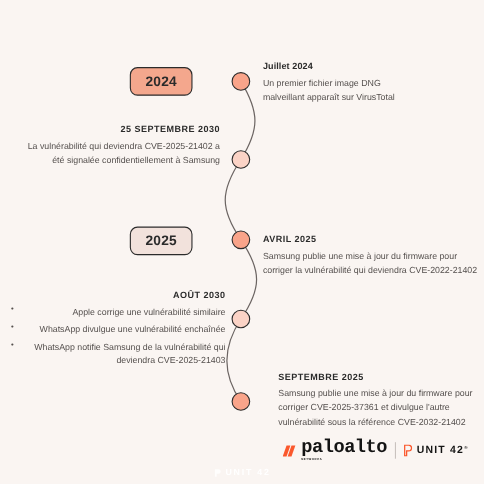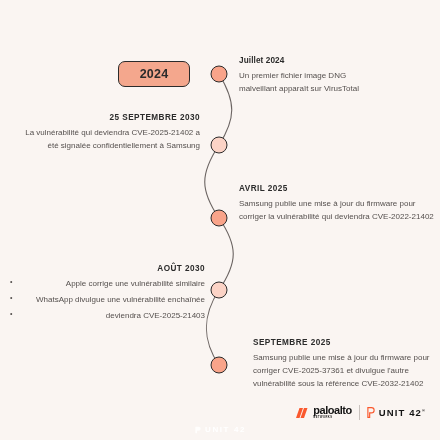--- a/index.html
+++ b/index.html
@@ -37,21 +37,21 @@
     height: 17px;
     border-radius: 50%;
     border: 1.6px solid #2b2b2b;
     box-sizing: border-box;
     transform: translate(-50%, -50%);
     z-index: 4;
   }
   
   .year-badge {
     position: absolute;
-    width: 72px;
+    width: 57px;
     height: 26px;
     border: 1.4px solid #2b2b2b;
     border-radius: 7px;
     box-sizing: border-box;
     display: flex;
     align-items: center;
     justify-content: center;
     font-size: 12.5px;
     font-weight: 700;
     color: #2b2b2b;
@@ -119,24 +119,25 @@
     z-index: 5;
   }
   .logo-group { display: flex; align-items: center; gap: 4px; }
   .pan-mark { display: block; }
   .pan-wordmark {
     display: flex;
     flex-direction: column;
     line-height: 1;
   }
   .pan-name {
-    font-size: 11px;
+    font-size: 17px;
     font-weight: 700;
     color: #141414;
     letter-spacing: -0.45px;
+    font-family: Liberation Mono, monospace;
   }
   .pan-sub {
     font-size: 2.6px;
     font-weight: 700;
     color: #141414;
     letter-spacing: 0.5px;
     margin-top: 1px;
   }
   .logo-divider {
     width: 1px;
@@ -186,55 +187,59 @@
 
   <div class="node" style="left:219px; top:74px;  background:#F9A48A;"></div>
   <div class="node" style="left:219px; top:145px; background:#FBD3C6;"></div>
   <div class="node" style="left:219px; top:218px; background:#F9A48A;"></div>
   <div class="node" style="left:219px; top:290px; background:#FBD3C6;"></div>
   <div class="node" style="left:219px; top:365px; background:#F9A48A;"></div>
 
   <div class="year-badge" style="left:118px; top:61px; background:#F4A78D;">
     <span>2024</span>
   </div>
+  <div class="year-badge" style="left:118px; top:206px; background:#F2E2DC;">
+    <span>2025</span>
+  </div>
 
   <div class="entry right" style="left:239px; top:56px; width:198px;">
     <p class="entry-head titlecase">Juillet 2024</p>
     <p class="entry-body">
       <span class="ln">Un premier fichier image DNG</span>
       <span class="ln">malveillant apparaît sur VirusTotal</span>
     </p>
   </div>
 
   <div class="entry left" style="left:4px; top:113px; width:196px;">
     <p class="entry-head">25 SEPTEMBRE 2030</p>
     <p class="entry-body">
       <span class="ln">La vulnérabilité qui deviendra CVE-2025-21402 a</span>
       <span class="ln">été signalée confidentiellement à Samsung</span>
     </p>
   </div>
 
-  <div class="entry right" style="left:239px; top:184px; width:198px;">
+  <div class="entry right" style="left:239px; top:213px; width:198px;">
     <p class="entry-head">AVRIL 2025</p>
     <p class="entry-body">
       <span class="ln">Samsung publie une mise à jour du firmware pour</span>
       <span class="ln">corriger la vulnérabilité qui deviendra CVE-2022-21402</span>
     </p>
   </div>
 
   <div class="entry left" style="left:10px; top:264px; width:195px;">
     <p class="entry-head">AOÛT 2030</p>
     <ul class="bullets">
       <li>
         <span>Apple corrige une vulnérabilité similaire</span>
       </li>
       <li>
         <span>WhatsApp divulgue une vulnérabilité enchaînée</span>
       </li>
       <li>
+        <span>WhatsApp notifie Samsung de la vulnérabilité qui</span>
         <span class="cont">deviendra CVE-2025-21403</span>
       </li>
     </ul>
   </div>
 
   <div class="entry right" style="left:253px; top:338px; width:198px;">
     <p class="entry-head">SEPTEMBRE 2025</p>
     <p class="entry-body">
       <span class="ln">Samsung publie une mise à jour du firmware pour</span>
       <span class="ln">corriger CVE-2025-37361 et divulgue l'autre</span>

